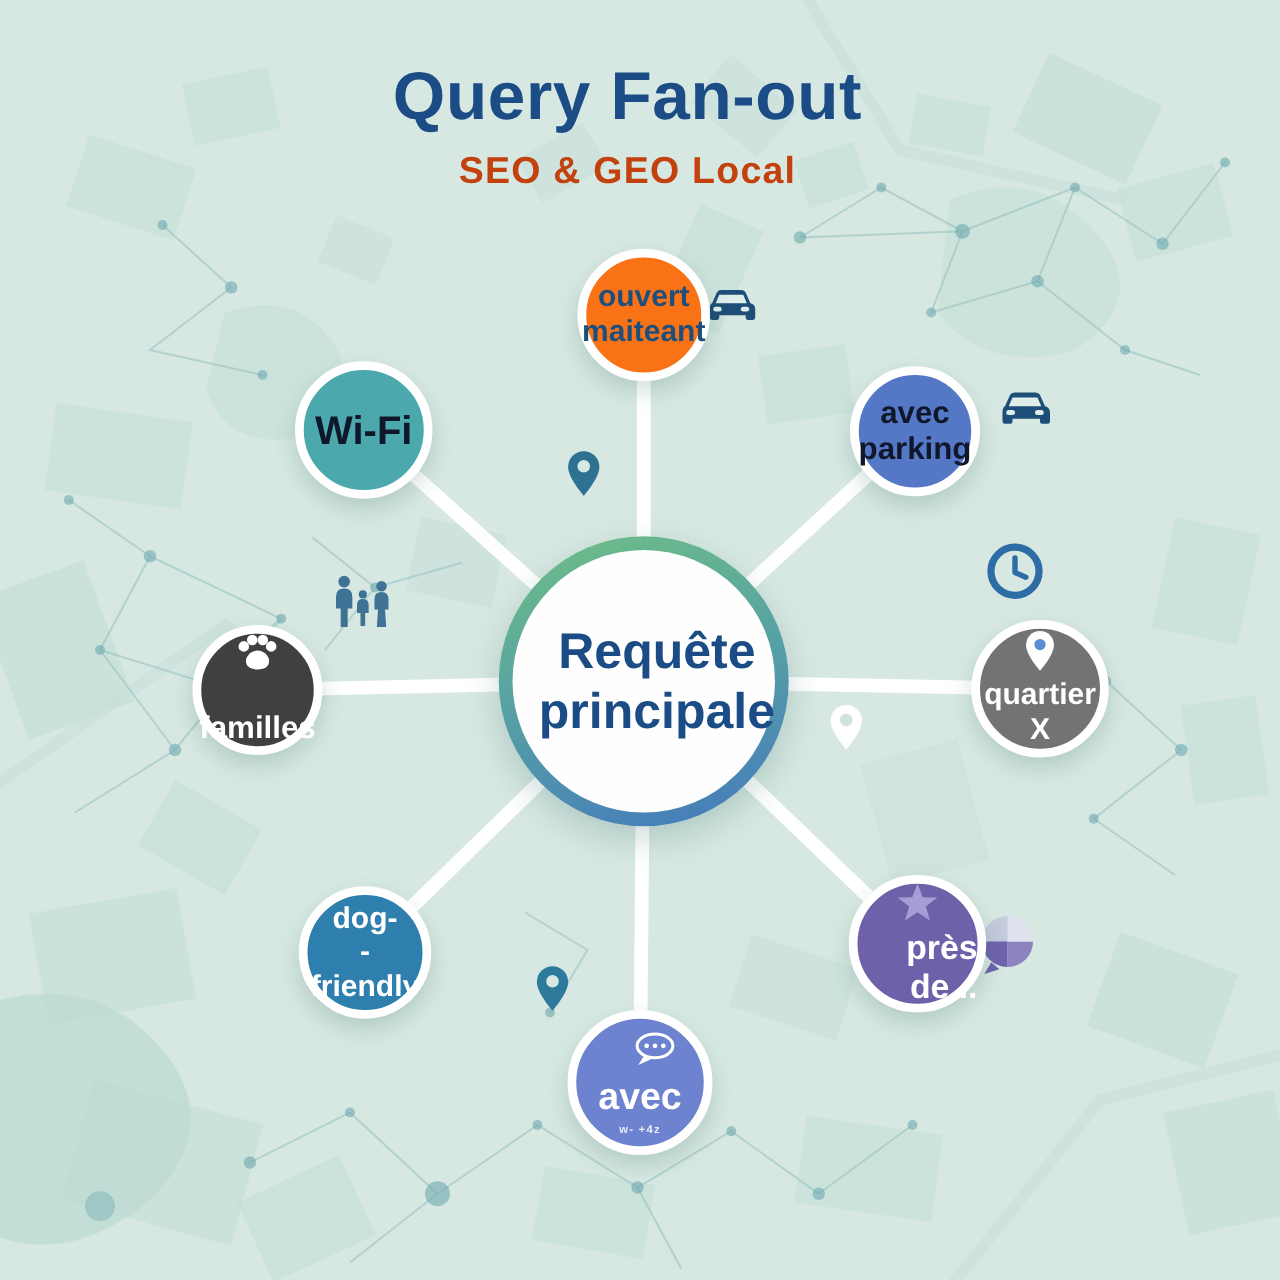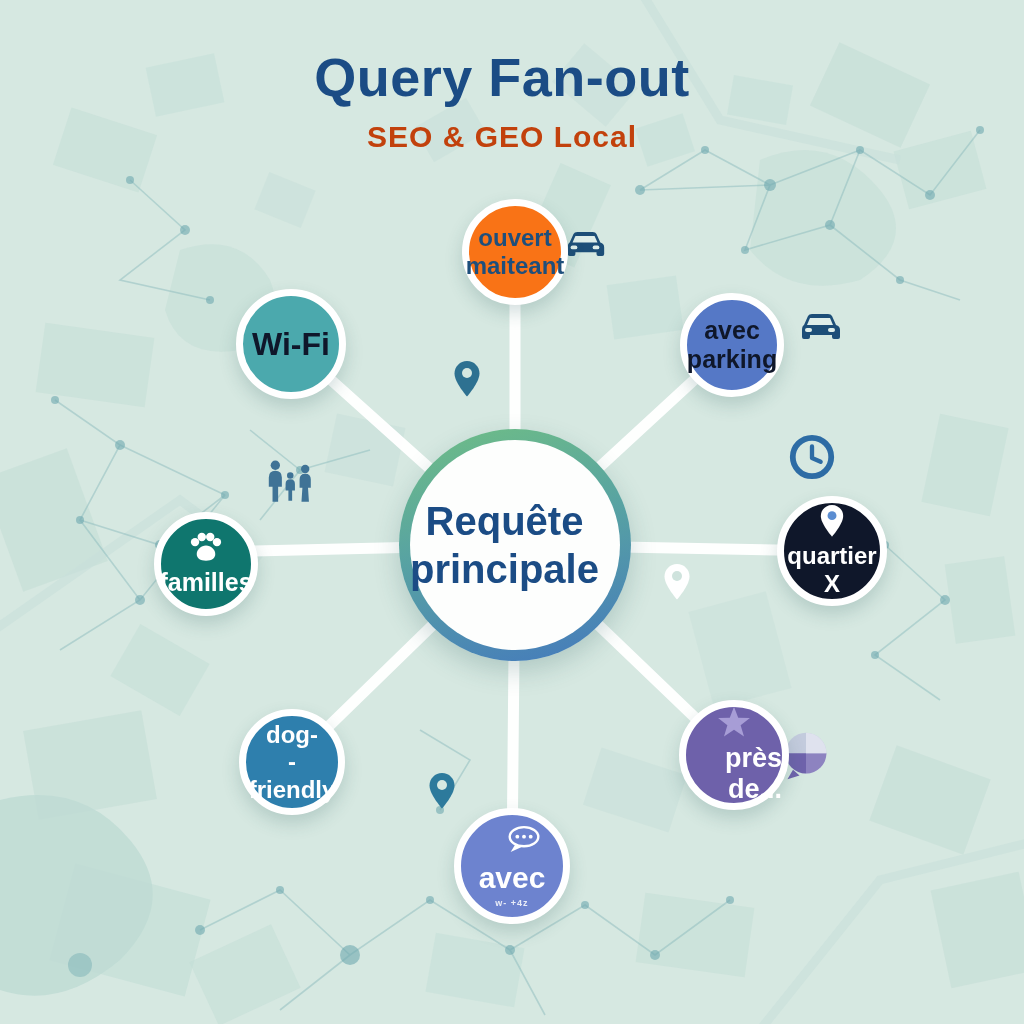--- a/index.html
+++ b/index.html
@@ -10,21 +10,21 @@
   
   .header{position:absolute;left:0;top:46px;width:1004px;text-align:center;z-index:6;}
   .title{font-size:54px;font-weight:800;color:#1b4c85;letter-spacing:.5px;}
   .subtitle{margin-top:12px;font-size:30px;font-weight:600;color:#c2410c;letter-spacing:1px;}
 
   
   .hub{position:absolute;left:399px;top:429px;width:232px;height:232px;border-radius:50%;
        background:linear-gradient(165deg,#6fbe85 0%,#58a3a2 45%,#4479bd 100%);
        box-shadow:0 10px 26px rgba(40,90,90,.22);z-index:5;}
   .hub-inner{position:absolute;left:11px;top:11px;right:11px;bottom:11px;border-radius:50%;
-       background:#fdfefd;display:flex;align-items:center;justify-content:flex-start;text-align:center;}
+       background:#fdfefd;display:flex;align-items:center;justify-content:flex-end;text-align:center;}
   .hub-label{font-size:40px;font-weight:800;color:#1b4c85;white-space:pre-line;line-height:1.2;}
 
   
   .node{position:absolute;border-radius:50%;border:7px solid #fff;box-sizing:border-box;
         display:flex;flex-direction:column;align-items:center;justify-content:center;text-align:center;
         box-shadow:0 8px 18px rgba(40,90,90,.20);z-index:5;}
   .node-label{font-weight:800;white-space:pre-line;line-height:1.15;}
   .node-sublabel{font-size:9px;font-weight:700;opacity:.85;margin-top:2px;letter-spacing:1px;}
   .node-icon{margin-bottom:4px;}
 
@@ -153,21 +153,21 @@
   <div class="node" style="left:462px;top:199px;width:106px;height:106px;background:#f97316;">
     <span class="node-label" style="color:#1e4f7c;font-size:24px;">ouvert
 maiteant</span>
   </div>
 
   <div class="node" style="left:680px;top:293px;width:104px;height:104px;background:#5578c6;">
     <span class="node-label" style="color:#0f172a;font-size:25px;">avec
 parking</span>
   </div>
 
-  <div class="node" style="left:777px;top:496px;width:110px;height:110px;background:#0f172a;">
+  <div class="node" style="left:777px;top:496px;width:110px;height:110px;background:#737373;">
     <span class="node-icon">
       <svg width="26" height="34" viewBox="0 0 28 38">
         <path d="M14 1 C7 1 1.5 6.5 1.5 13.5 c0 9 12.5 23 12.5 23 s12.5 -14 12.5 -23 C26.5 6.5 21 1 14 1 z" fill="#ffffff"></path>
         <circle cx="14" cy="13" r="5" fill="#5b8dd1"></circle>
       </svg>
     </span>
     <span class="node-label" style="color:#fff;font-size:24px;">quartier X</span>
   </div>
 
   <div class="node" style="left:679px;top:700px;width:110px;height:110px;background:#6e61aa;text-align:right;">
@@ -191,21 +191,21 @@
     </span>
     <span class="node-label" style="color:#fff;font-size:30px;">avec</span>
     <span class="node-sublabel" style="color:#fff;">w- +4z</span>
   </div>
 
   <div class="node" style="left:239px;top:709px;width:106px;height:106px;background:#2e7fad;">
     <span class="node-label" style="color:#ffffff;font-size:24px;">dog-
 -friendly</span>
   </div>
 
-  <div class="node" style="left:154px;top:512px;width:104px;height:104px;background:#0f766e;">
+  <div class="node" style="left:154px;top:500px;width:104px;height:104px;background:#404040;justify-content:space-between;">
     <span class="node-icon">
       <svg width="38" height="32" viewBox="0 0 44 38" fill="#ffffff">
         <circle cx="9" cy="12" r="5"></circle>
           <circle cx="17" cy="6" r="5"></circle>
         <circle cx="27" cy="6" r="5"></circle>
           <circle cx="35" cy="12" r="5"></circle>
         <path d="M22 16 c6 0 11 5 11 10 0 5 -4 8 -11 8 s-11 -3 -11 -8 c0 -5 5 -10 11 -10 z"></path>
       </svg>
     </span>
     <span class="node-label" style="color:#fff;font-size:25px;">familles</span>

